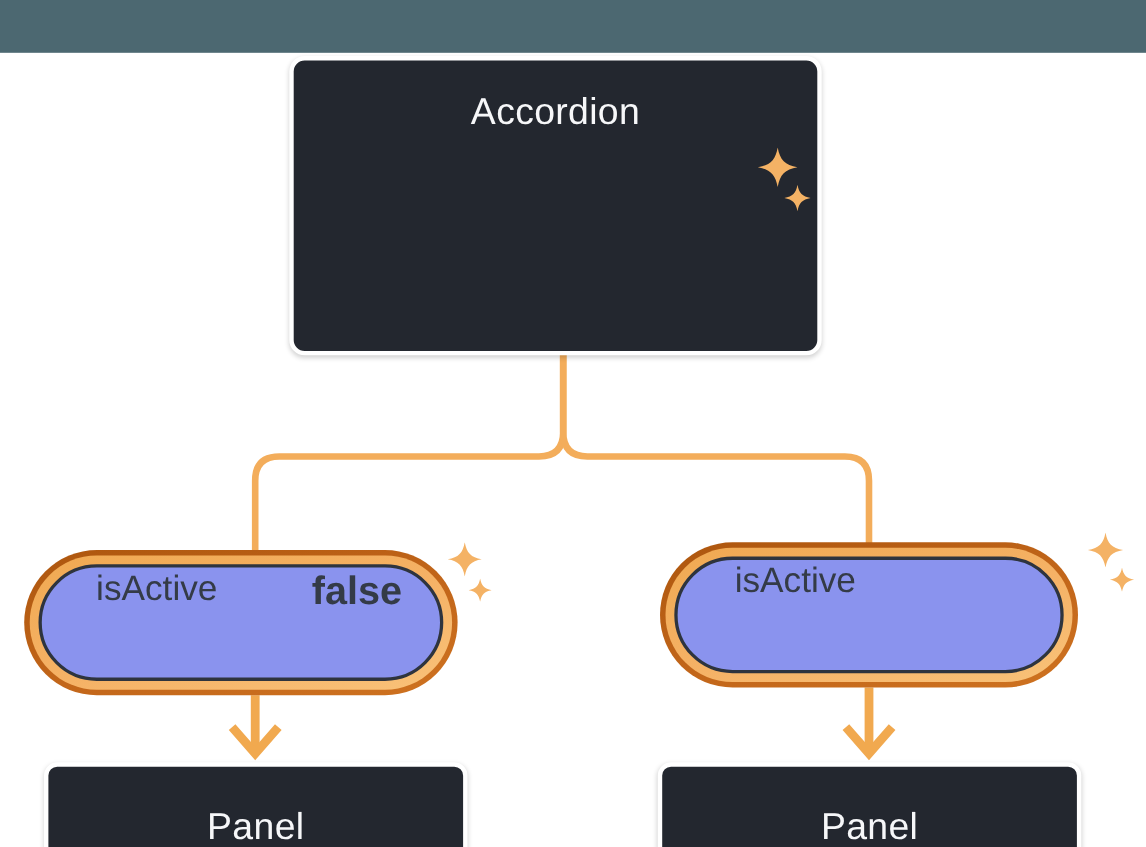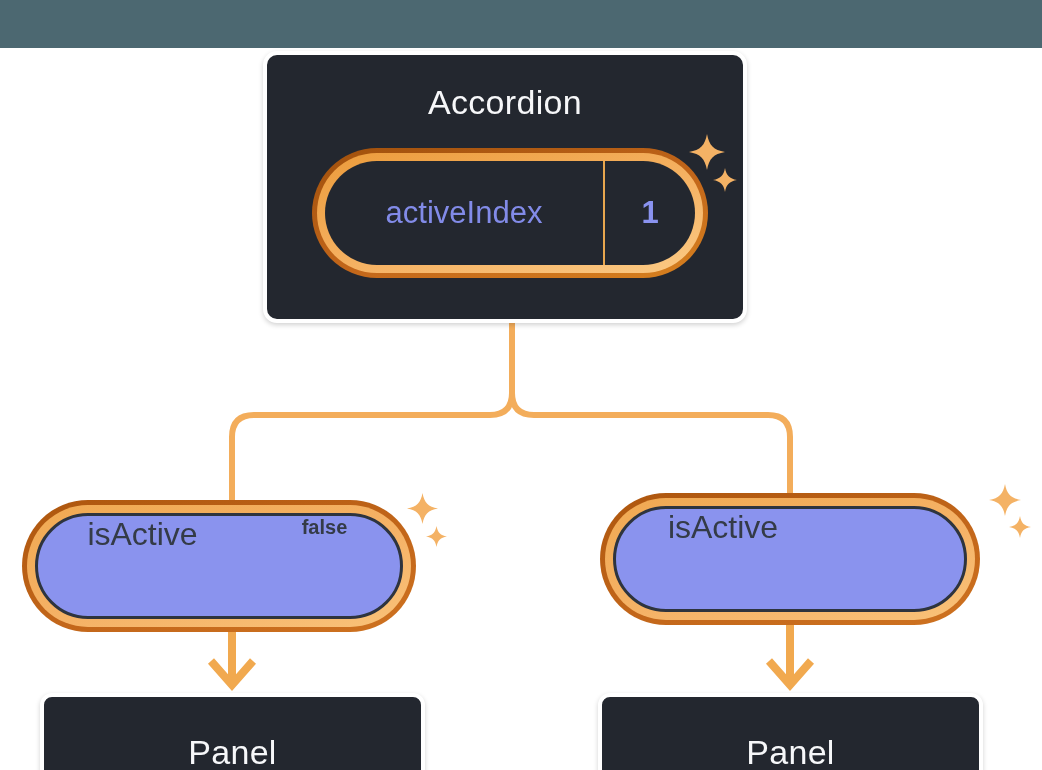--- a/index.html
+++ b/index.html
@@ -106,21 +106,21 @@
   .prop-label{
     display:flex;align-items:center;justify-content:center;
     font-size:32px;color:#343B47;
   }
   .prop-ring-outer.left .prop-label{width:209px;}
   .prop-ring-outer.right .prop-label{width:214px;}
   .prop-divider{width:2px;background:#2E343E;}
   .prop-value{
     flex:1;
     display:flex;align-items:center;justify-content:center;
-    font-size:20px;font-weight:bold;color:#343B47;
+    font-size:36px;font-weight:bold;color:#343B47;
   }
 
   
   .sparkle{position:absolute;z-index:4;}
   .sparkle svg{display:block;width:100%;height:100%;}
   .sparkle path{fill:#F4B265;}
   .sp-top-big{left:689px;top:86px;width:36px;height:36px;}
   .sp-top-small{left:713px;top:120px;width:24px;height:24px;}
   .sp-left-big{left:407px;top:445px;width:31px;height:31px;}
   .sp-left-small{left:426px;top:478px;width:21px;height:21px;}
@@ -138,29 +138,20 @@
     <path class="arrowline" d="M232,584 L232,634"></path>
     <path class="arrowline" d="M211,613 L232,637 L253,613"></path>
     <path class="arrowline" d="M790,577 L790,634"></path>
     <path class="arrowline" d="M769,613 L790,637 L811,613"></path>
   </svg>
 
   <div class="dark-box accordion-box">
     <div class="box-title">Accordion</div>
   </div>
 
-  <div class="ring-outer state-ring-outer">
-    <div class="ring-mid state-ring-mid">
-      <div class="state-pill">
-        <div class="state-label">activeIndex</div>
-        <div class="state-divider"></div>
-        <div class="state-value">1</div>
-      </div>
-    </div>
-  </div>
 
   <div class="ring-outer prop-ring-outer left">
     <div class="ring-mid prop-ring-mid">
       <div class="prop-pill">
         <div class="prop-label">isActive</div>
         <div class="prop-divider"></div>
         <div class="prop-value">false</div>
       </div>
     </div>
   </div>

